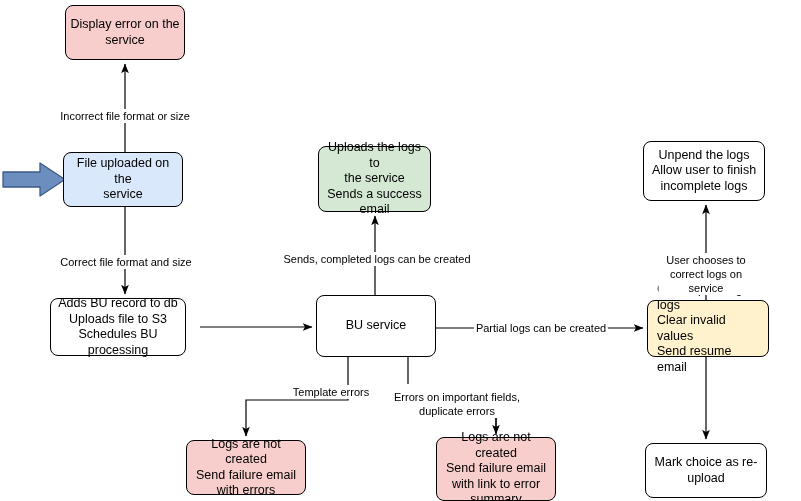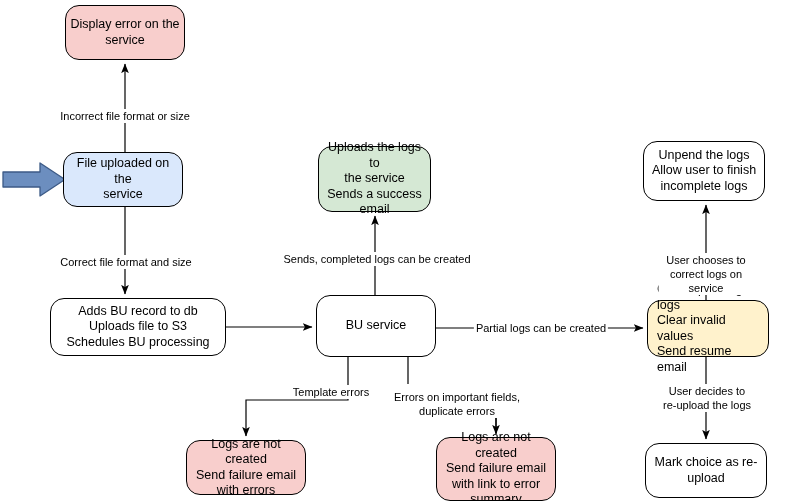--- a/index.html
+++ b/index.html
@@ -20,21 +20,21 @@
     left: 0;
     top: 0;
     width: 801px;
     height: 501px;
     pointer-events: none;
   }
   .node {
     position: absolute;
     box-sizing: border-box;
     border: 1px solid #000000;
-    border-radius: 14px;
+    border-radius: 8px;
     display: flex;
     align-items: center;
     justify-content: center;
     text-align: center;
     font-size: 12.5px;
     line-height: 15.5px;
     color: #000000;
     background: #ffffff;
     white-space: pre-line;
     padding: 2px 4px;
@@ -89,21 +89,21 @@
 
     <path d="M 3 172 L 40 172 L 40 163 L 65 179.5 L 40 196 L 40 187 L 3 187 Z" fill="#6c8ebf" stroke="#3c5a86" stroke-width="1.3" stroke-linejoin="round"></path>
   </svg>
 
   <div class="node" style="left:65px; top:5px; width:120px; height:55px; background:#f8cecc;">Display error on the
 service</div>
 
   <div class="node" style="left:63px; top:152px; width:120px; height:55px; background:#dae8fc;">File uploaded on the
 service</div>
 
-  <div class="node" style="left:50px; top:298px; width:176px; height:58px; background:#ffffff;">Adds BU record to db
+  <div class="node" style="left:50px; top:298px; width:136px; height:58px; background:#ffffff;">Adds BU record to db
 Uploads file to S3
 Schedules BU processing</div>
 
   <div class="node" style="left:316px; top:295px; width:120px; height:62px; background:#ffffff;">BU service</div>
 
   <div class="node" style="left:318px; top:146px; width:113px; height:66px; background:#d5e8d4;">Uploads the logs to
 the service
 Sends a success
 email</div>
 
@@ -135,15 +135,14 @@
 
   <div class="edge-label" style="left:541px; top:328px;">Partial logs can be created</div>
 
   <div class="edge-label" style="left:331px; top:392px;">Template errors</div>
 
   <div class="edge-label" style="left:457px; top:404px;">Errors on important fields,
 duplicate errors</div>
 
   <div class="edge-label" style="left:706px; top:258px;margin-top:16px;">User chooses to correct logs on service</div>
 
-  <div class="edge-label" style="left:707px; top:398px;">User decides to re-upload the logs</div>
 
 </div>
 
 </body></html>

